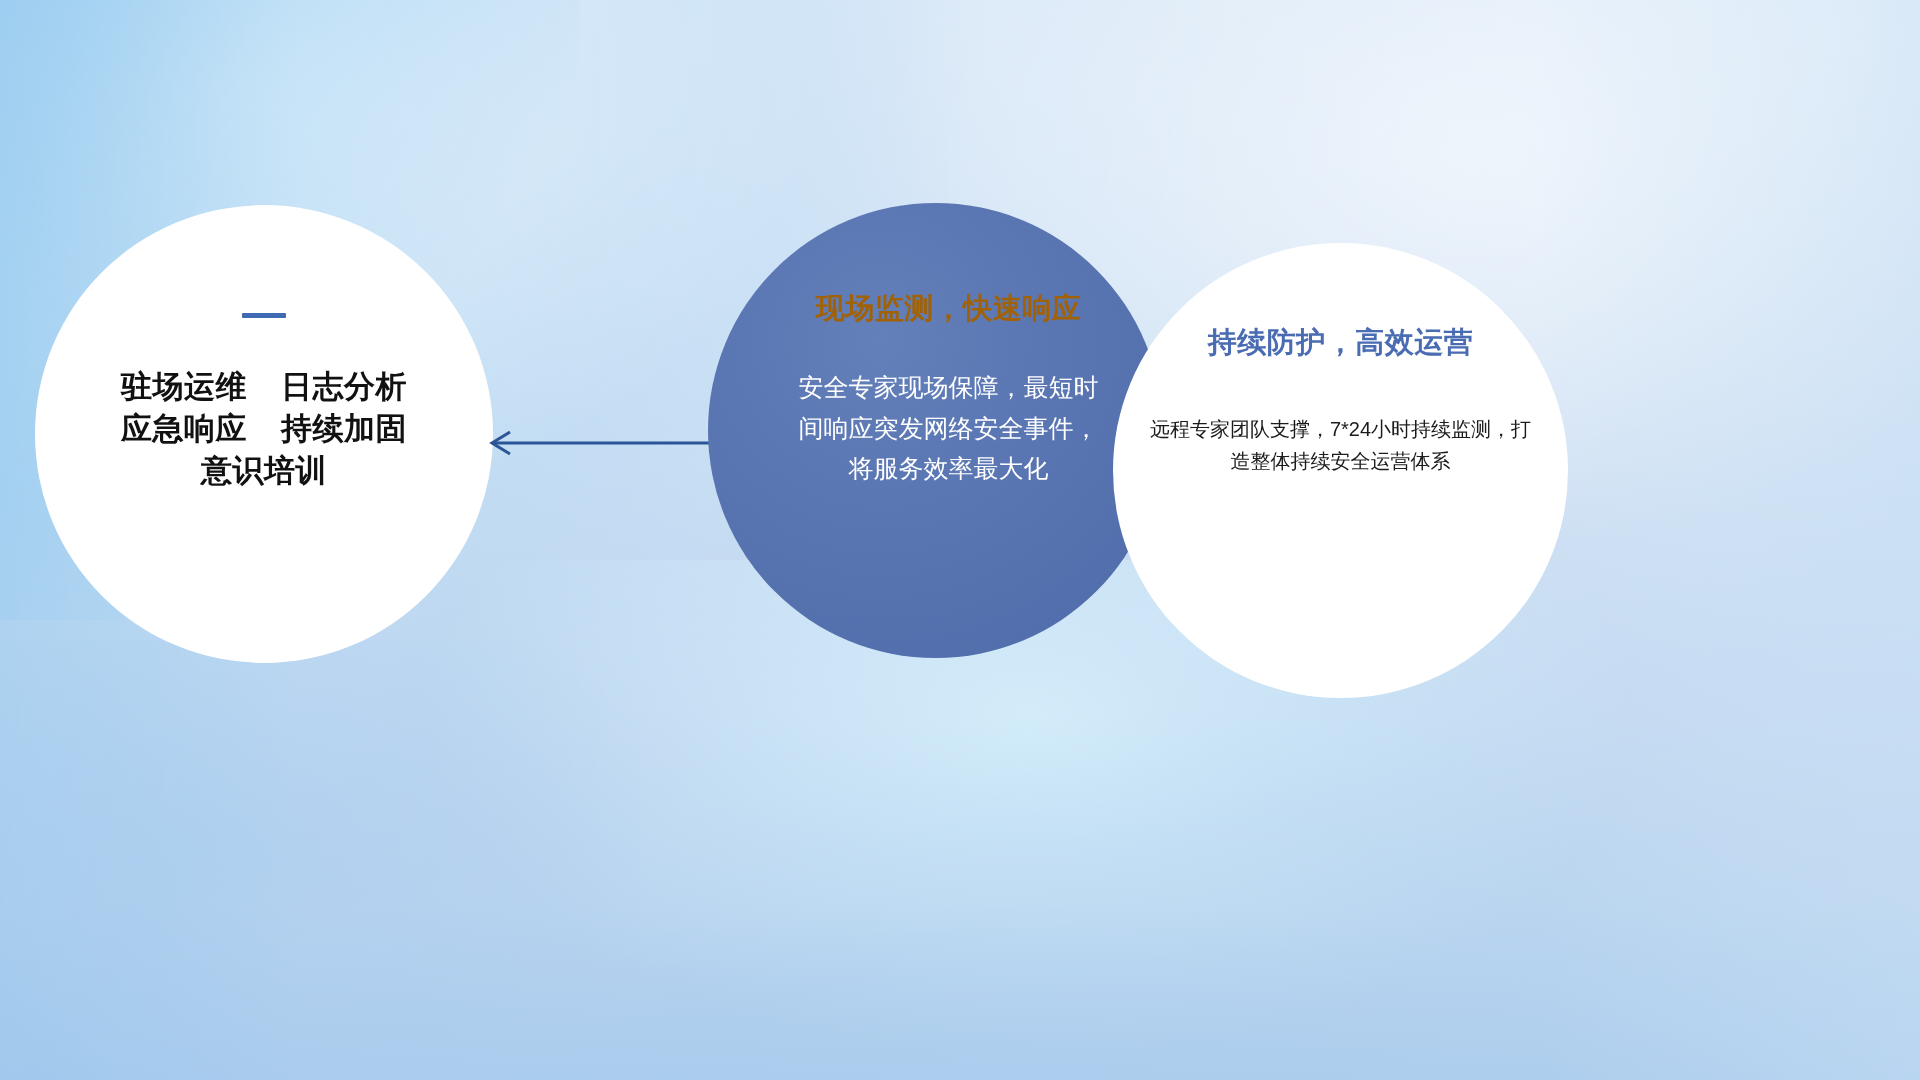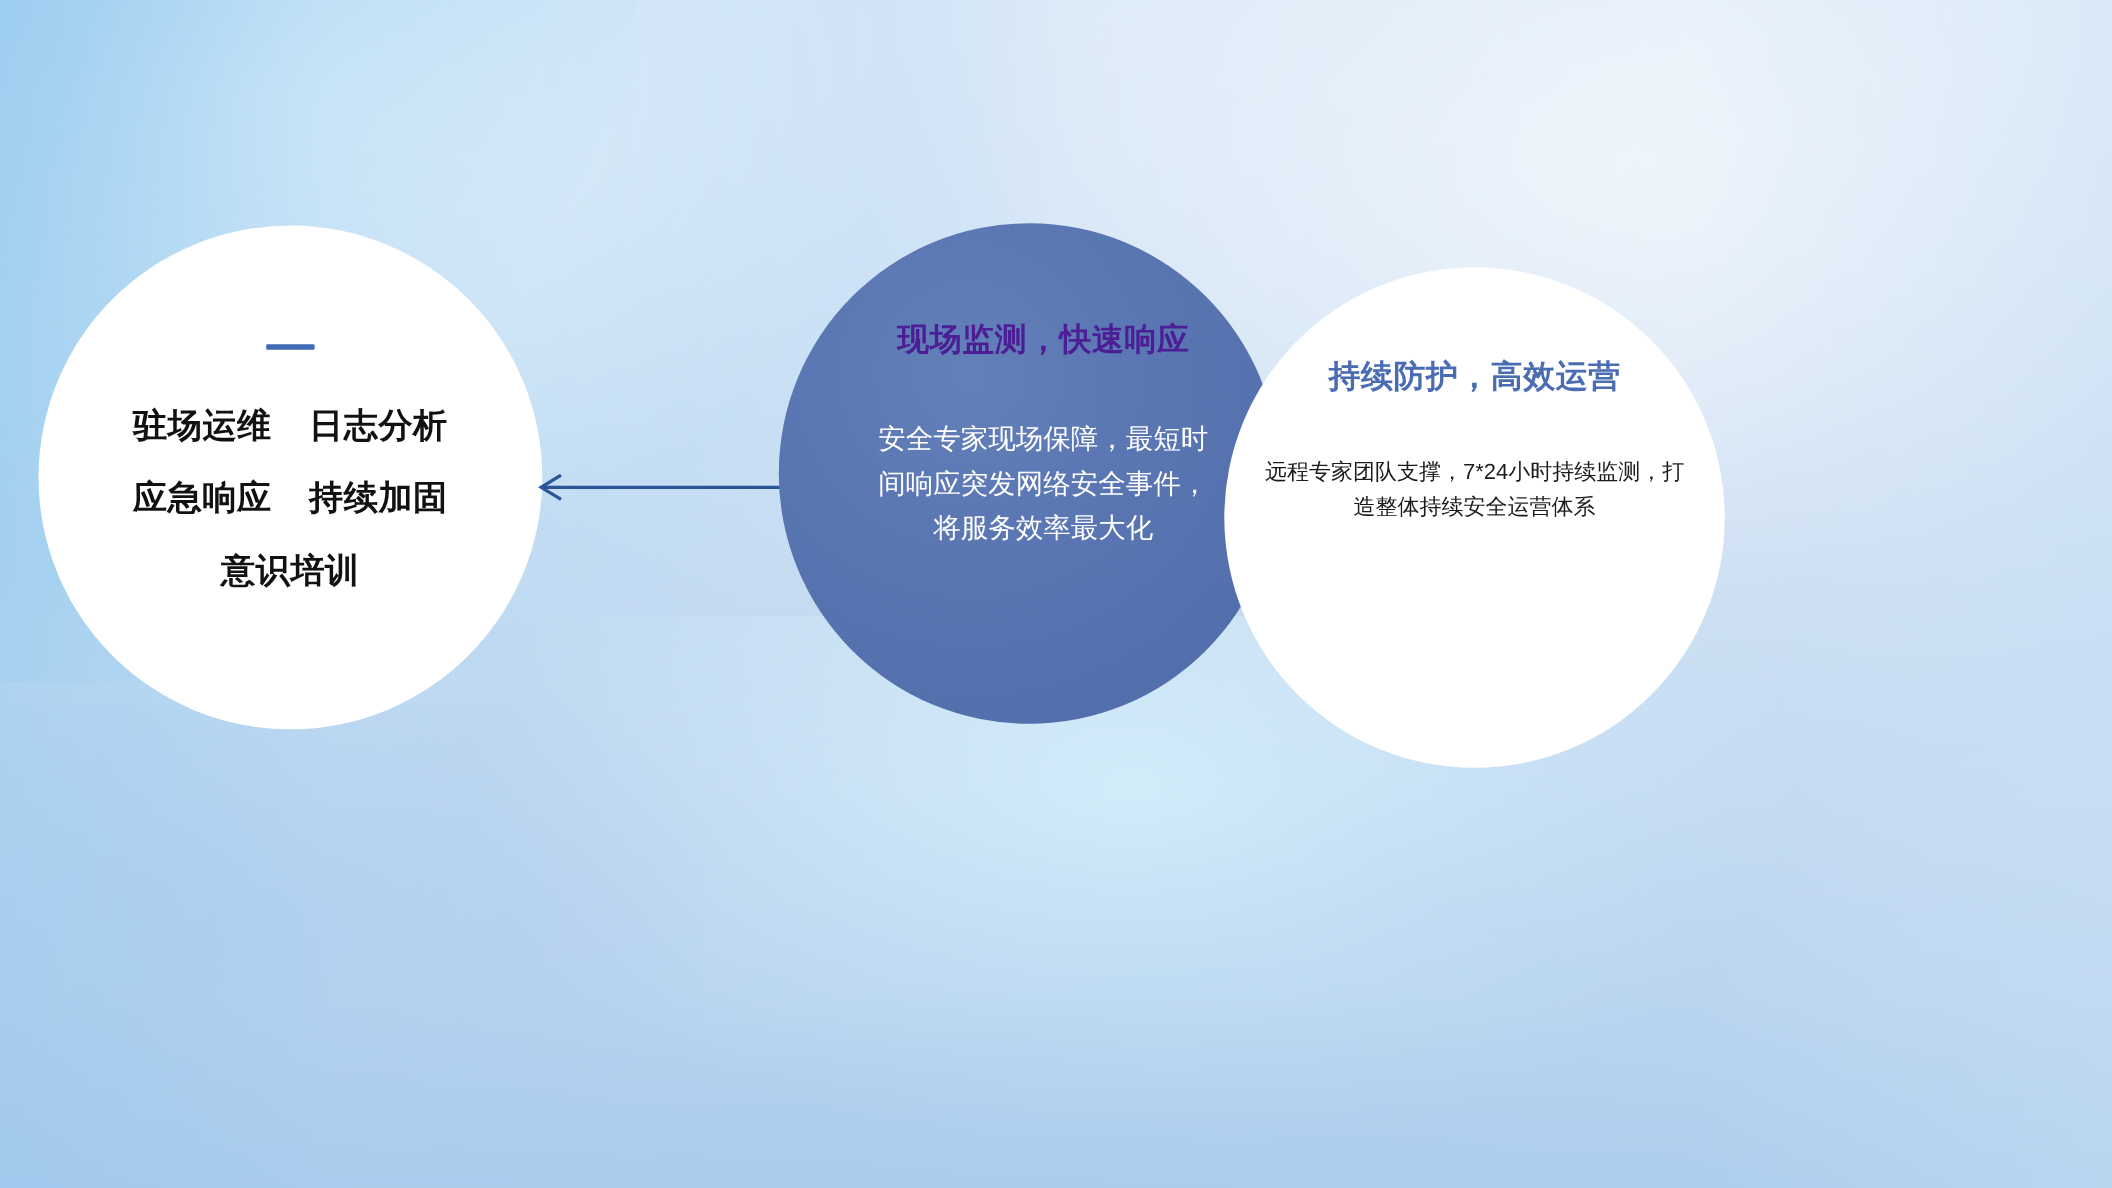--- a/index.html
+++ b/index.html
@@ -107,21 +107,20 @@
   }
   .dash {
     width: 44px; height: 5px;
     background: #3f6bb5;
     border-radius: 1px;
     margin-bottom: 48px;
   }
   .left-rows {
     display: flex;
     flex-direction: column;
-    gap: 24px;
     width: 100%;
     align-items: center;
   }
   .left-row {
     font-size: 31px;
     font-weight: bold;
     color: #111111;
     letter-spacing: 0.5px;
     white-space: nowrap;
     display: flex;
@@ -136,27 +135,27 @@
     width: 455px; height: 455px;
     box-sizing: border-box;
     display: flex;
     flex-direction: column;
     align-items: center;
     padding: 86px 44px 0 44px;
   }
   .mid-title {
     font-size: 29px;
     font-weight: bold;
-    color: #4c1d95;
+    color: #a16207;
     letter-spacing: 0.5px;
     white-space: nowrap;
     margin-left: 26px;
   }
   .mid-body {
-    margin-top: 50px;
+    margin-top: 38px;
     font-size: 25px;
     line-height: 1.62;
     color: #ffffff;
     text-align: center;
     width: 300px;
     margin-left: 26px;
   }
 
   
   .right-content {

